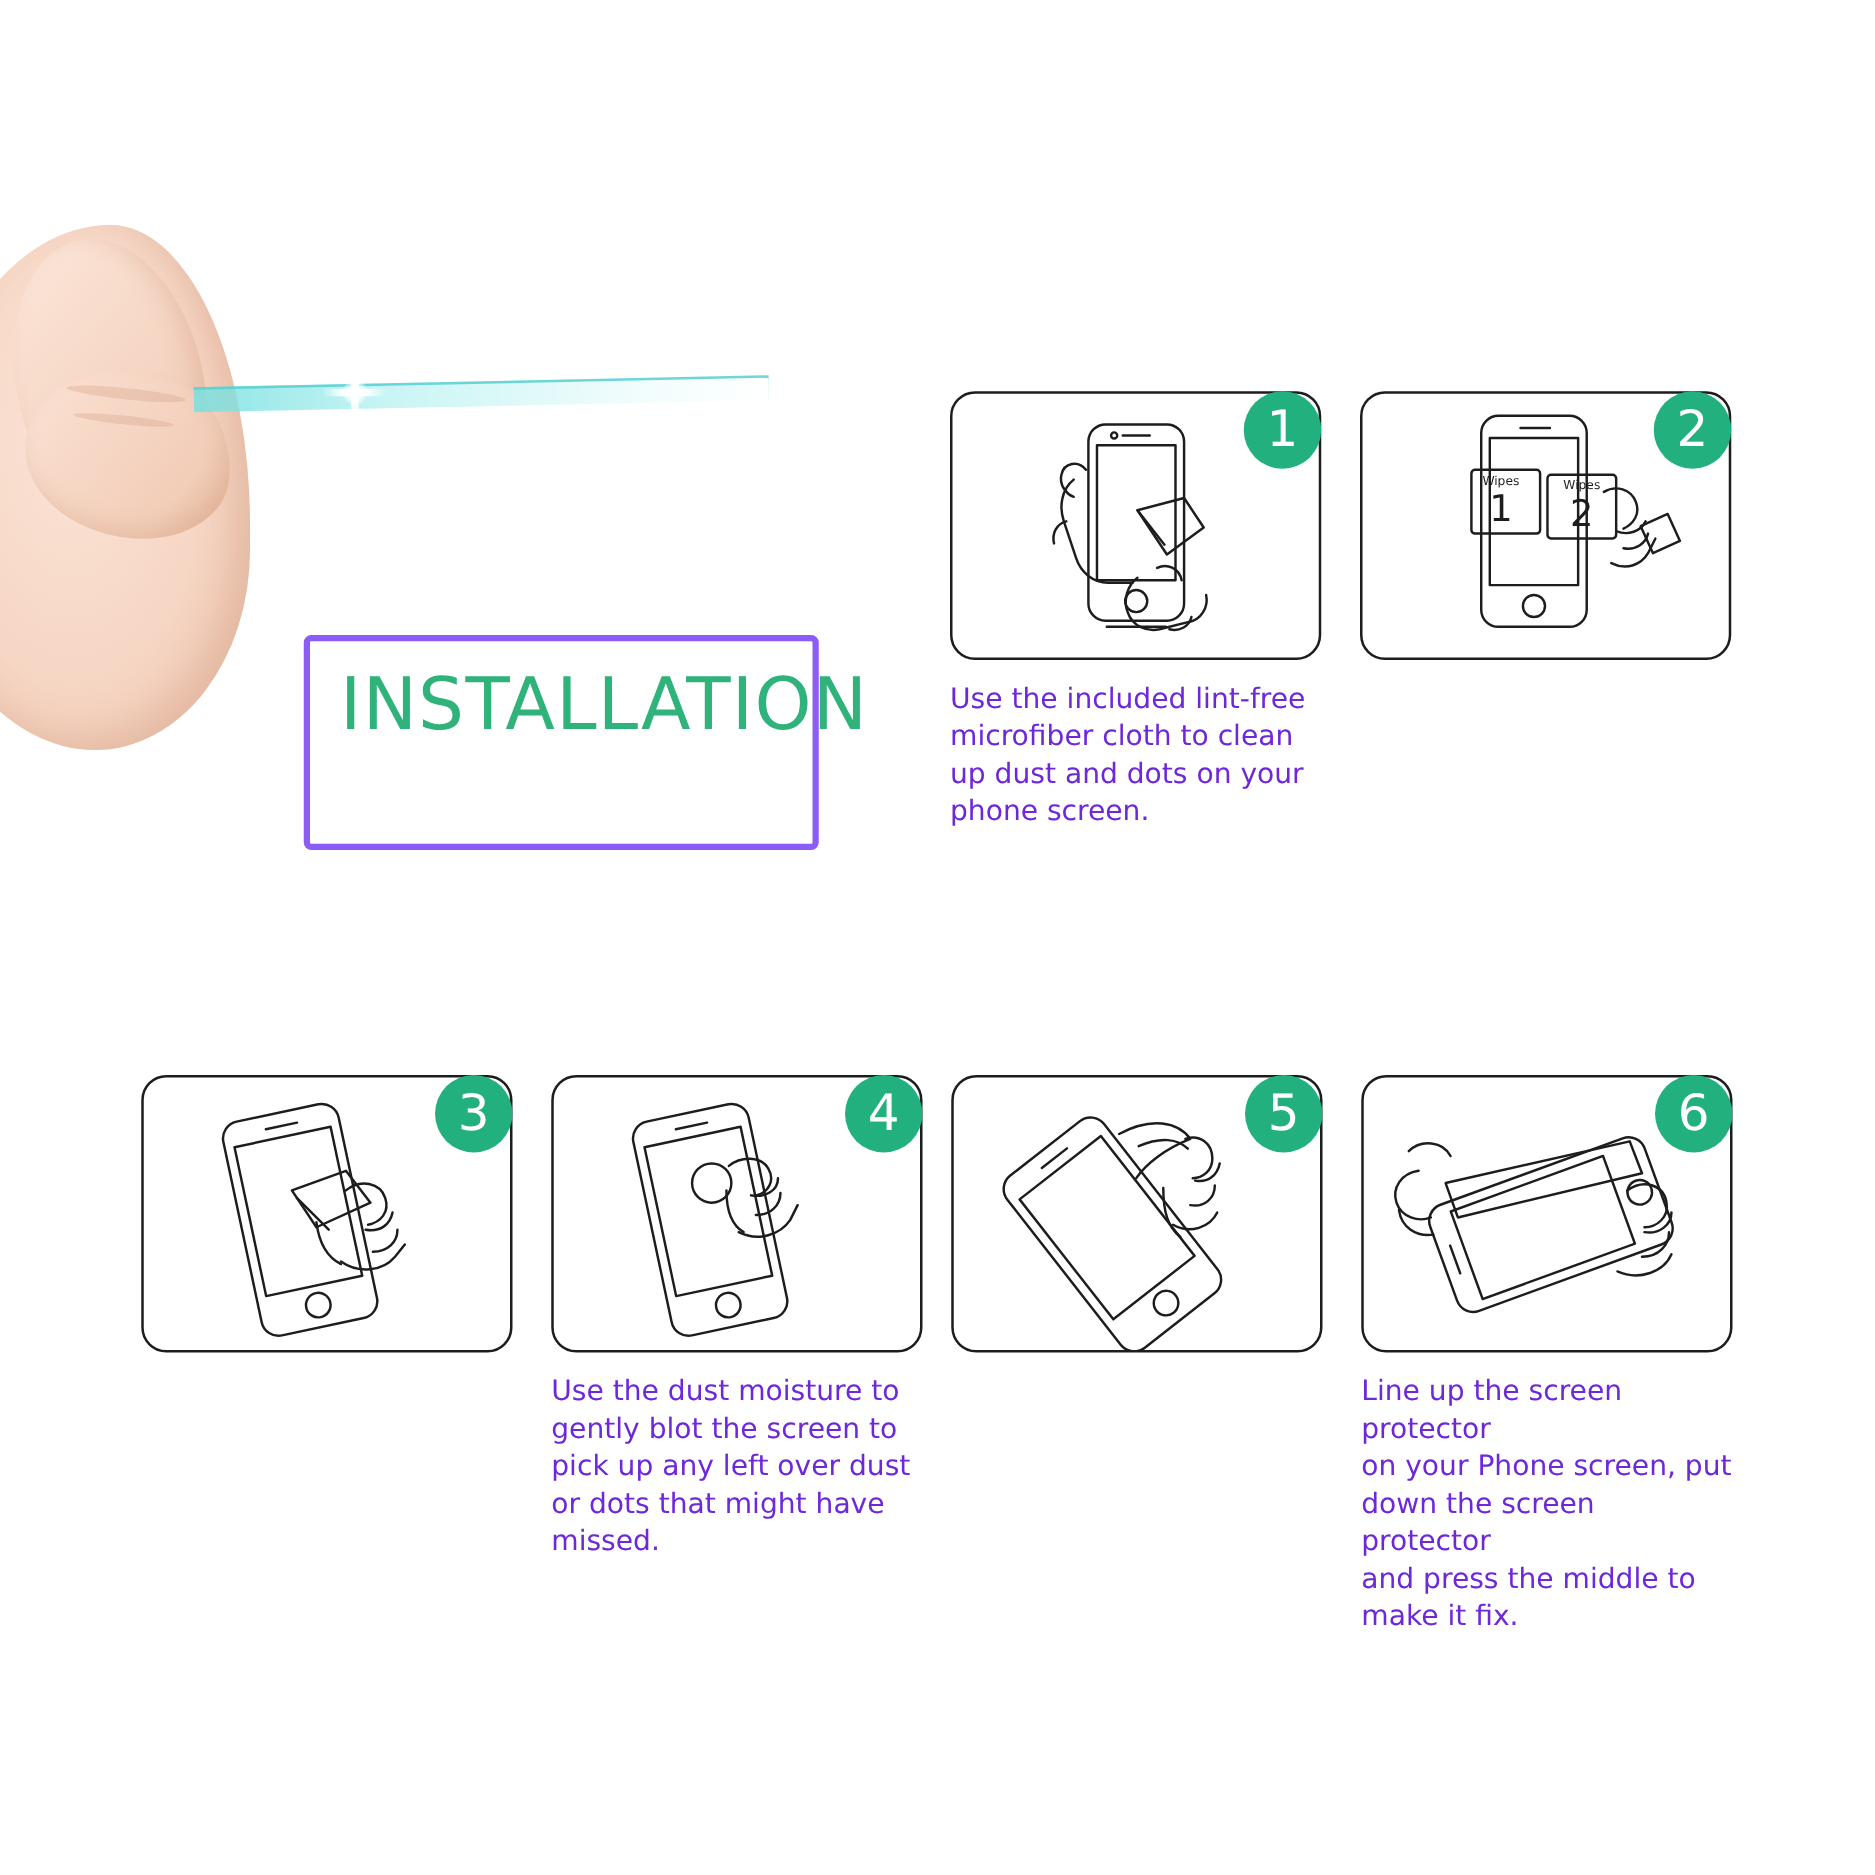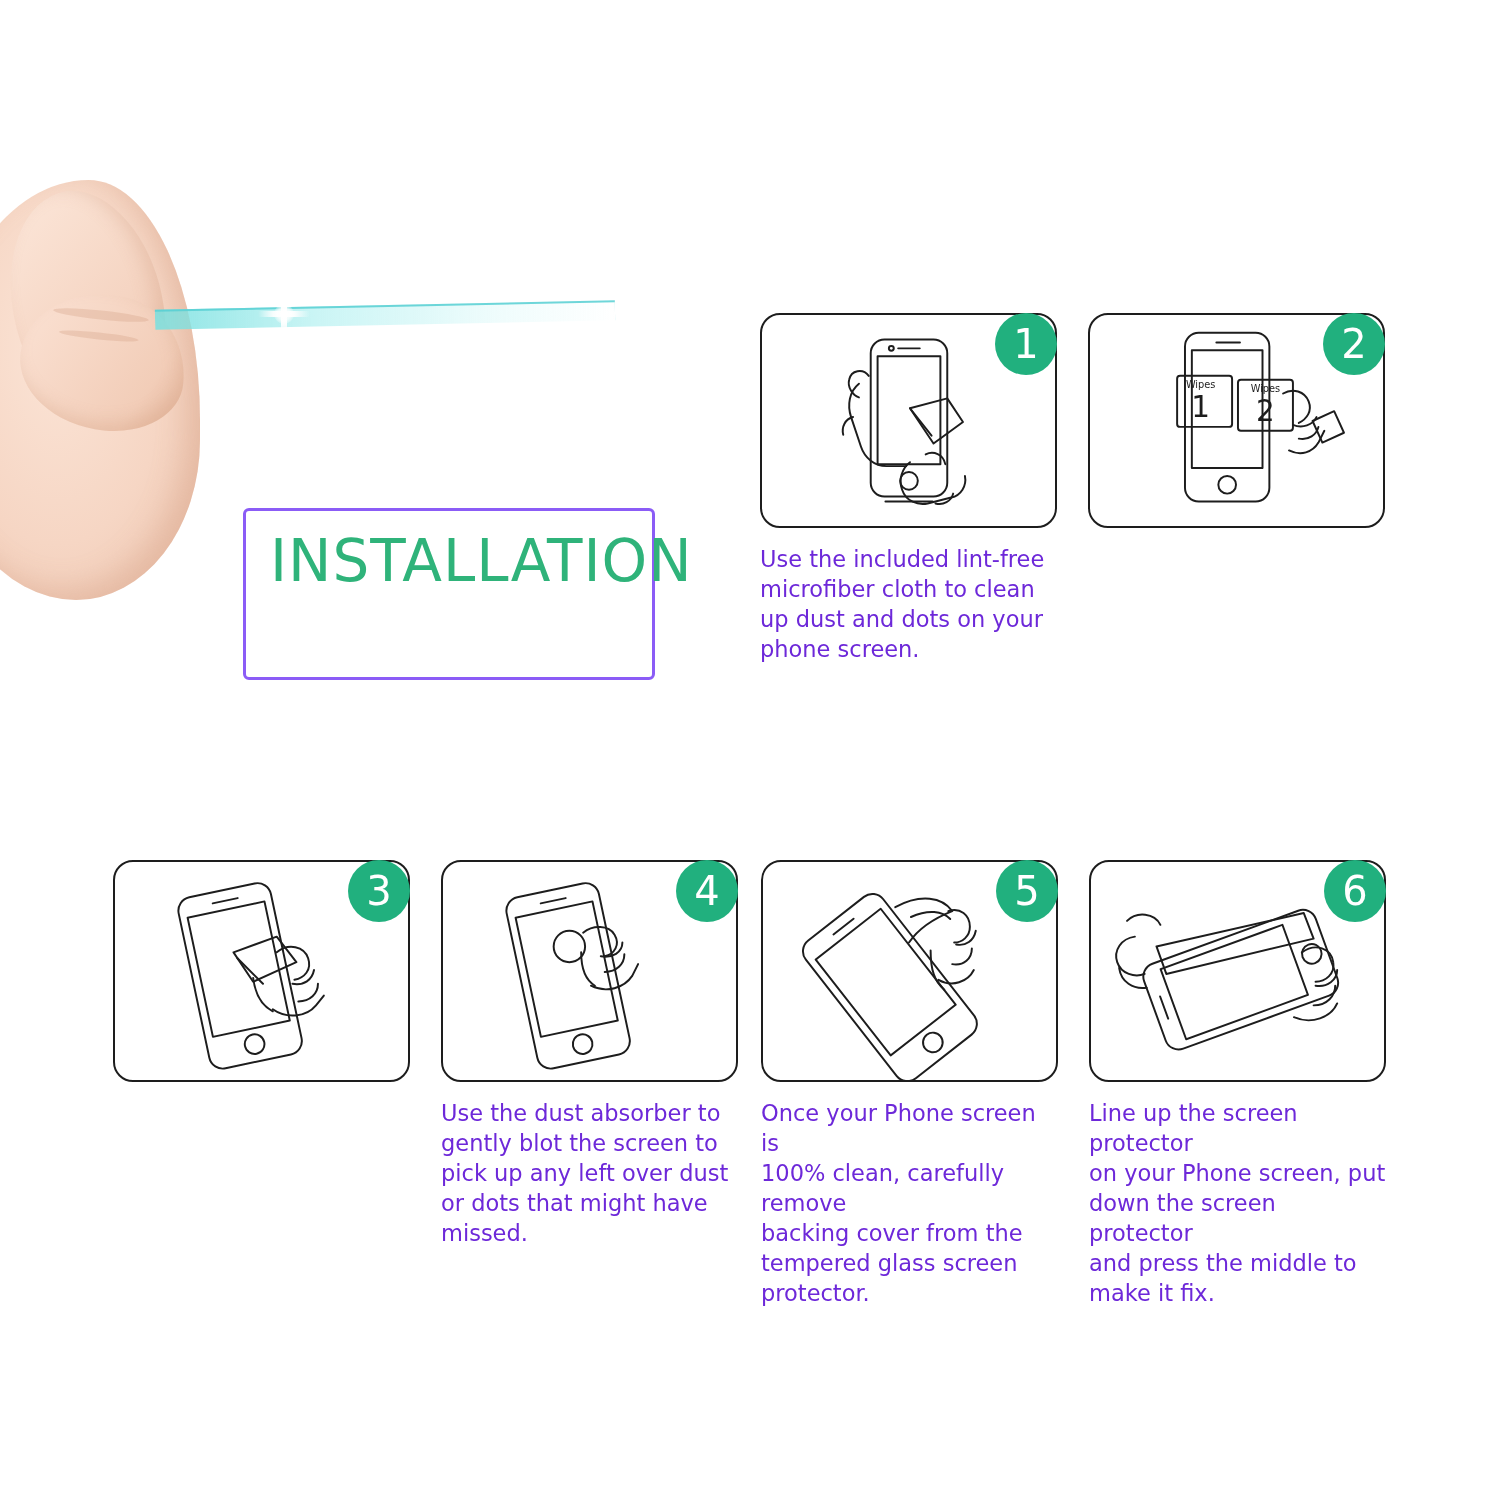--- a/index.html
+++ b/index.html
@@ -98,21 +98,21 @@
     background: radial-gradient(circle, #ffffff 0%, rgba(255,255,255,0.75) 45%, rgba(255,255,255,0) 80%);
   }
 
   
   .title-box {
     position: absolute;
     left: 243px;
     top: 508px;
     width: 412px;
     height: 172px;
-    border: 3px solid #8b5cf6;
+    border: 5px solid #8b5cf6;
     border-radius: 6px;
     box-sizing: border-box;
     padding: 18px 24px 0 24px;
   }
   .title-line {
     color: #2fb37a;
     font-size: 58px;
     line-height: 64px;
     letter-spacing: 1px;
     font-family: "DejaVu Sans", sans-serif;
@@ -296,21 +296,21 @@
 
         <path d="M142 72 c10 -8 26 -8 32 2 c6 10 0 20 -10 22"></path>
         <path d="M160 96 c12 2 22 -4 22 -14"></path>
         <path d="M164 112 c12 0 20 -8 20 -18"></path>
         <path d="M150 126 c16 8 34 2 42 -10 l6 -12"></path>
         <path d="M140 92 c0 16 4 28 14 34"></path>
       </g>
     </svg>
     <div class="badge">4</div>
   </div>
-  <div class="caption">Use the dust absorber to
+  <div class="caption">Use the dust moisture to
 gently blot the screen to
 pick up any left over dust
 or dots that might have
 missed.</div>
 </div>
 
 <div class="step" id="step5">
   <div class="step-frame">
     <svg class="art" viewBox="0 0 297 222">
       <g fill="none" stroke="#1d1d1d" stroke-width="2" stroke-linejoin="round" stroke-linecap="round">
@@ -327,25 +327,20 @@
 
         <path d="M188 50 c12 -4 22 4 22 16 c0 10 -8 16 -16 16"></path>
         <path d="M196 84 c10 2 18 -4 20 -14"></path>
         <path d="M192 104 c12 2 20 -6 20 -16"></path>
         <path d="M178 120 c14 8 30 2 36 -10"></path>
         <path d="M170 90 c0 20 4 32 14 40"></path>
       </g>
     </svg>
     <div class="badge">5</div>
   </div>
-  <div class="caption">Once your Phone screen is
-100% clean, carefully remove
-backing cover from the
-tempered glass screen
-protector.</div>
 </div>
 
 <div class="step" id="step6">
   <div class="step-frame">
     <svg class="art" viewBox="0 0 297 222">
       <g fill="none" stroke="#1d1d1d" stroke-width="2" stroke-linejoin="round" stroke-linecap="round">
 
         <g transform="rotate(-20 150 112)">
           <rect x="56" y="74" rx="14" ry="14" width="186" height="92"></rect>
           <rect x="76" y="82" width="132" height="76"></rect>

